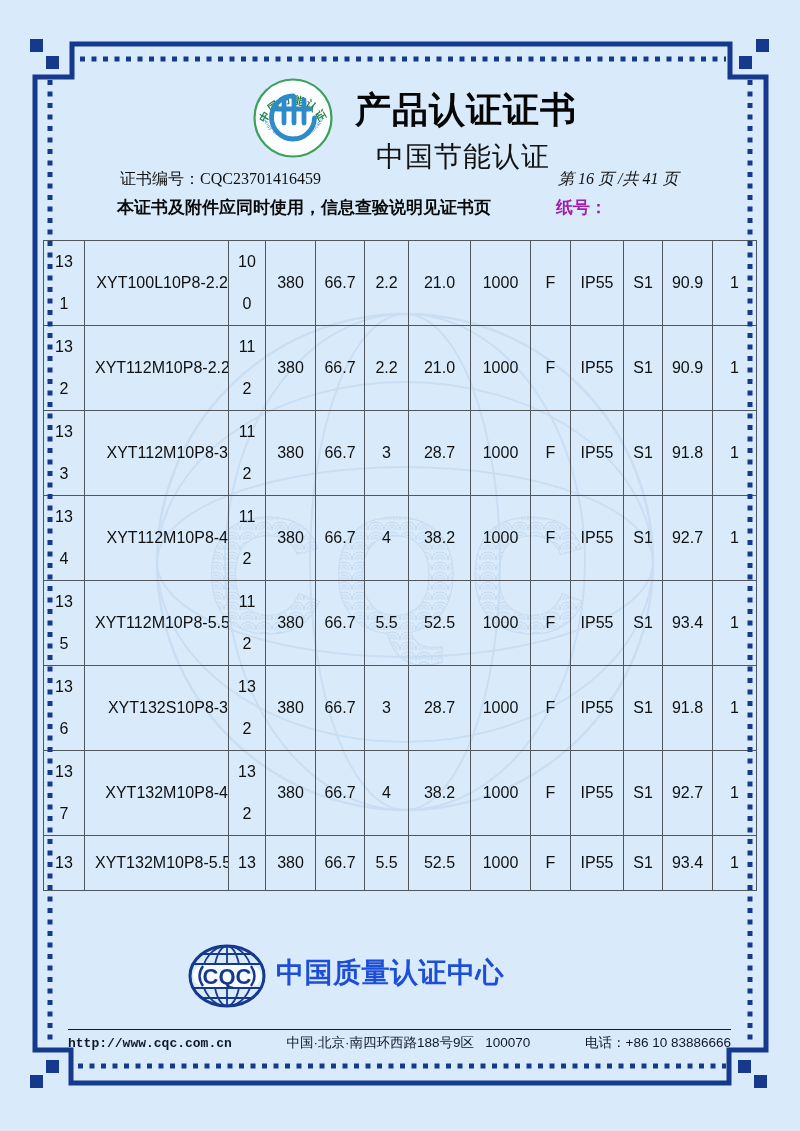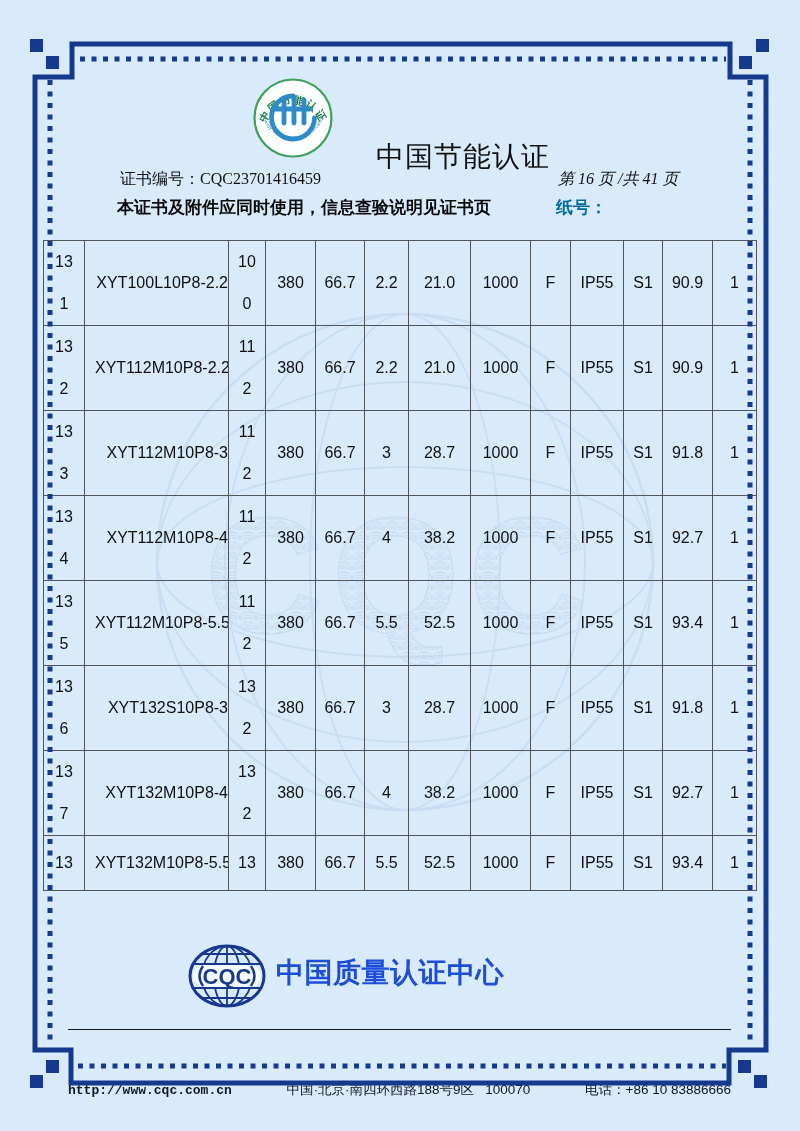--- a/index.html
+++ b/index.html
@@ -12,39 +12,39 @@
   .energy-logo{position:absolute;left:253px;top:78px;width:80px;height:80px;}
   .title{position:absolute;left:466px;top:86px;transform:translateX(-50%);
          font-size:36px;font-weight:700;color:#060606;letter-spacing:1px;white-space:nowrap;}
   .subtitle{position:absolute;left:463px;top:138px;transform:translateX(-50%);
          font-size:28px;color:#121212;letter-spacing:1px;white-space:nowrap;}
   .cert-row{position:absolute;left:120px;top:169px;font-family:"Liberation Serif",serif;
          font-size:16px;color:#111;white-space:nowrap;text-align:right;}
   .page-info{position:absolute;left:558px;top:169px;font-family:"Liberation Serif",serif;
          font-size:16px;color:#111;white-space:nowrap;font-style:italic;}
   .usage-note{position:absolute;left:117px;top:196px;font-size:17px;font-weight:700;color:#0a0a0a;white-space:nowrap;}
-  .paper-label{position:absolute;left:556px;top:196px;font-size:17px;font-weight:700;color:#0369a1;white-space:nowrap;}
+  .paper-label{position:absolute;left:556px;top:196px;font-size:17px;font-weight:700;color:#a21caf;white-space:nowrap;}
 
   table.spec{position:absolute;left:43px;top:240px;width:713px;border-collapse:collapse;table-layout:fixed;}
   table.spec td{border:1px solid #50565b;text-align:center;vertical-align:middle;
         font-size:16px;color:#101010;padding:0;white-space:pre-line;overflow:hidden;}
   table.spec td.c1{text-align:right;padding-left:10px;white-space:nowrap;}
   table.spec td.c0,table.spec td.c2{line-height:42px;}
   table.spec tr{height:82.5px;}
   table.spec tr.short{height:55px;}
 
   .cqc-logo{position:absolute;left:186px;top:942px;width:82px;height:68px;}
   .org-name{position:absolute;left:276px;top:954px;font-size:28px;font-weight:700;
         color:#1d4ed8;letter-spacing:0.5px;white-space:nowrap;}
   .footer-rule{position:absolute;left:68px;top:1029px;width:663px;height:1px;background:#1a1a1a;}
   .contact{position:absolute;left:68px;top:1034px;width:663px;display:flex;
         justify-content:space-between;align-items:baseline;color:#0f172a;}
   .contact .web{font-family:"Liberation Mono",monospace;font-size:13px;font-weight:700;}
   .contact .addr{flex:1;text-align:center;font-size:13.5px;white-space:pre;}
-  .contact .tel{font-size:13.5px;white-space:pre;margin-top:47px;}
+  .contact .tel{font-size:13.5px;white-space:pre;}
 </style>
 </head>
 <body>
 
 <div class="page">
 
   <svg class="wm" width="800" height="1131" viewBox="0 0 800 1131">
     <defs>
       <pattern id="wv" width="16" height="10" patternUnits="userSpaceOnUse">
         <path d="M0 10 A8 8 0 0 1 16 10 M3 10 A5 5 0 0 1 13 10 M5.5 10 A2.5 2.5 0 0 1 10.5 10" fill="none" stroke="#aecbe8" stroke-width="1"></path>
@@ -76,20 +76,21 @@
       </text>
       <g fill="none" stroke="#2e8bc8" stroke-width="4.8" stroke-linecap="round" stroke-linejoin="round">
         <path d="M 40 18 A 21.5 21.5 0 1 0 61.5 40"></path>
         <path d="M 23 31 H 57"></path>
         <path d="M 31 22 V 45"></path>
         <path d="M 41 19 V 45"></path>
         <path d="M 51 22 V 45"></path>
       </g>
     </svg>
 
+    <div class="title">产品认证证书</div>
     <div class="subtitle">中国节能认证</div>
 
     <div class="cert-row"><span>证书编号：</span><span>CQC23701416459</span></div>
     <div class="page-info">第 16 页 /共 41 页</div>
     <div class="usage-note">本证书及附件应同时使用，信息查验说明见证书页</div>
     <div class="paper-label">纸号：</div>
 
     <table class="spec">
       <colgroup>
         <col style="width:41px">

